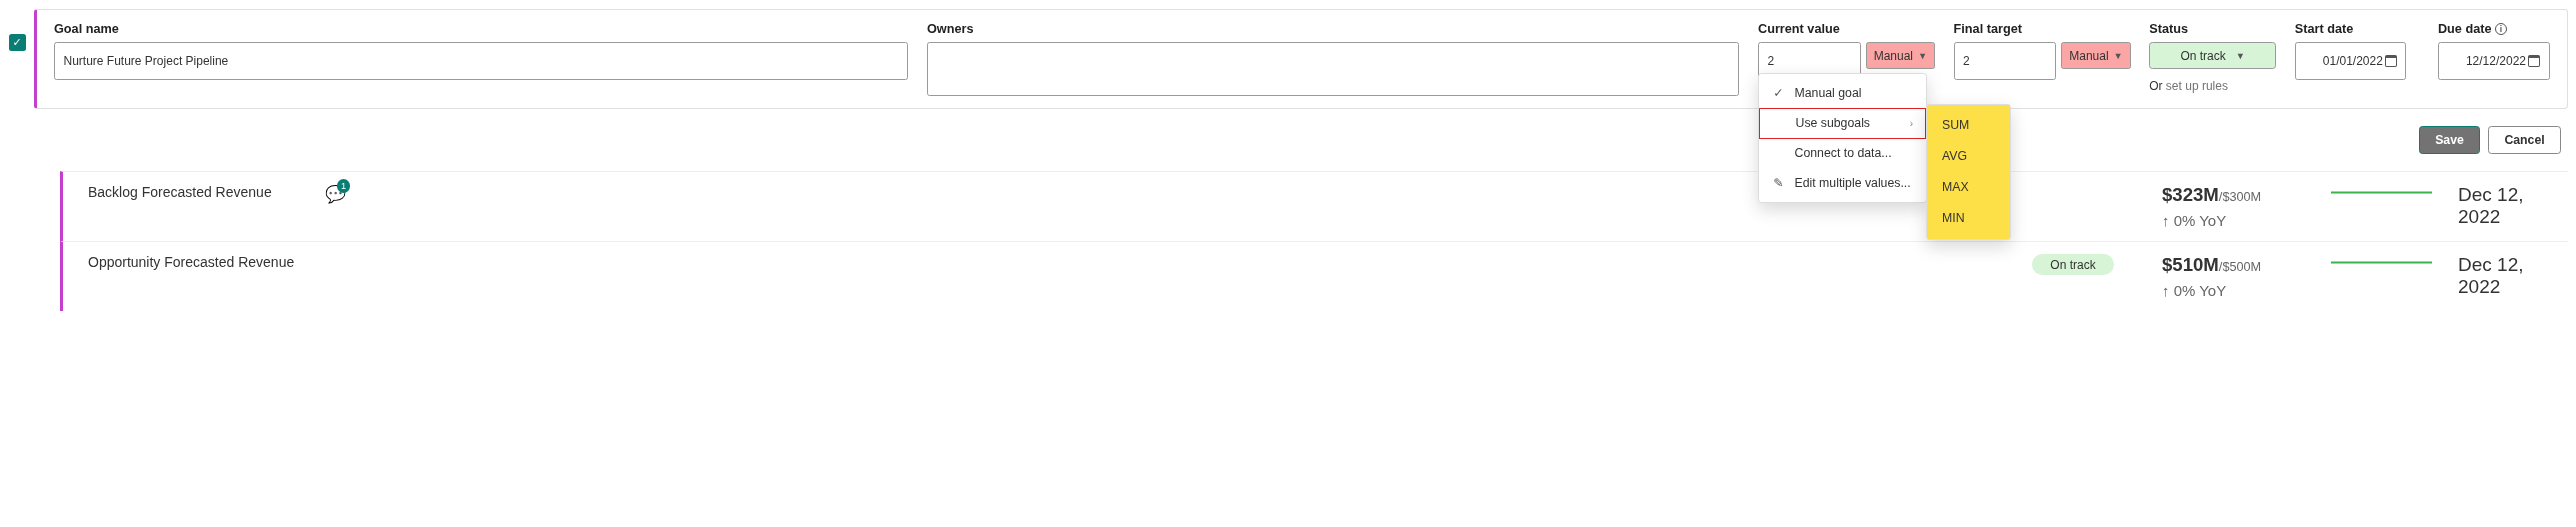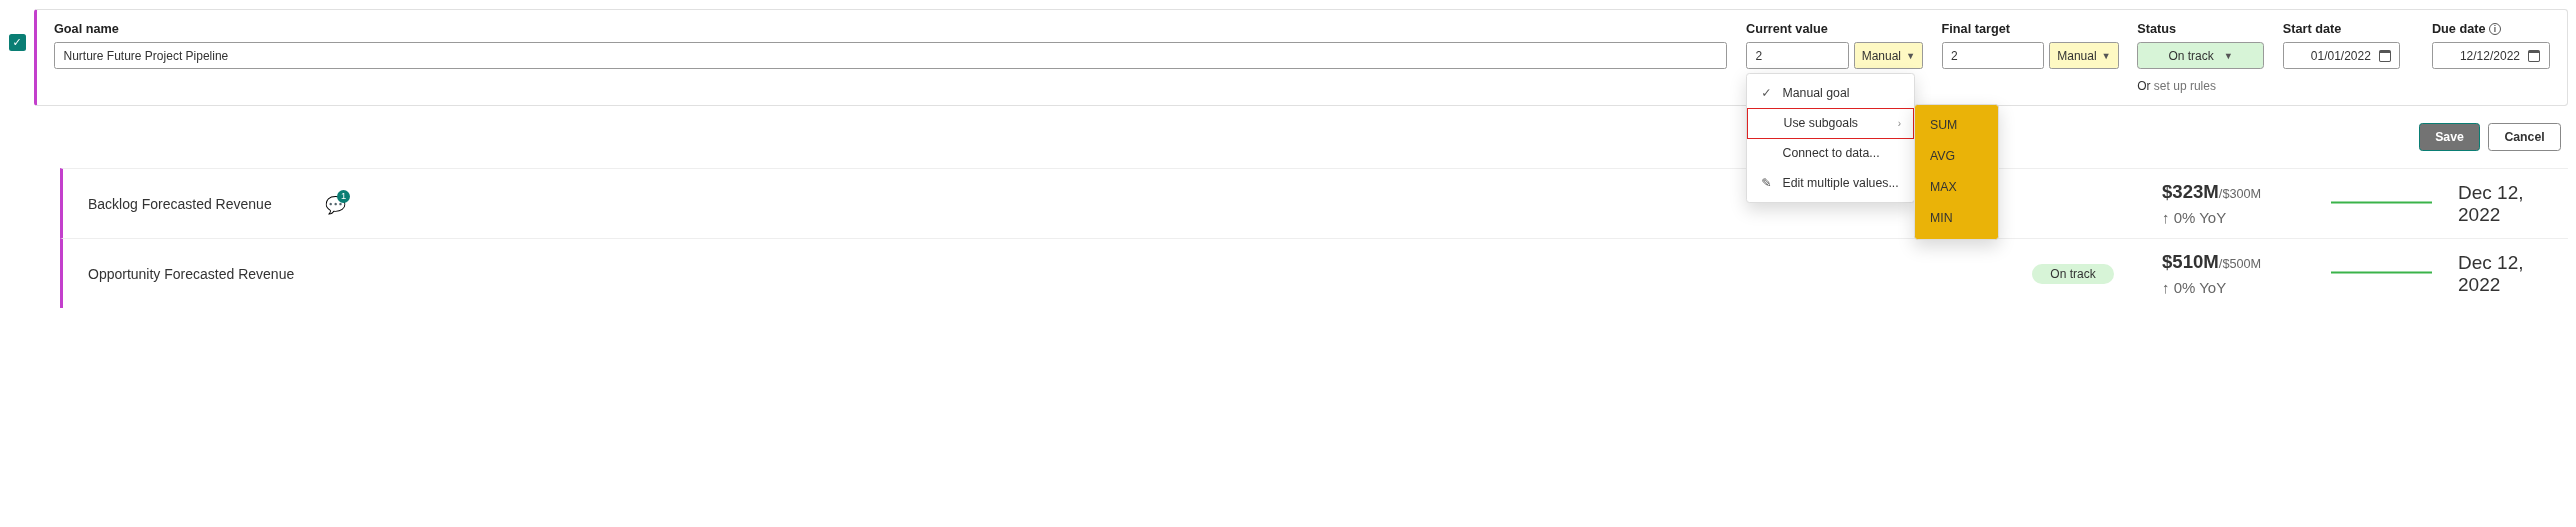--- a/index.html
+++ b/index.html
@@ -40,21 +40,21 @@
     gap: 18.6px;
   }
   .field { display: flex; flex-direction: column; gap: 6.8px; }
   .field-label { font-weight: 600; font-size: 12.7px; color: #222; display: flex; align-items: center; gap: 3.4px;}
   .input {
     border: 0.8px solid #999;
     border-radius: 2.5px;
     padding: 5px 8.5px;
     font-size: 12px;
     background: #fff;
-    height: 27px;
+    height: 38px;
     display: flex;
     align-items: center;
   }
   .f-goal   { flex: 1 1 262px; }
   .f-owners { flex: 1 1 220px; }
   .f-curval { flex: 0 0 177px; }
   .f-final  { flex: 0 0 177px; }
   .f-status { flex: 0 0 127px; }
   .f-start  { flex: 0 0 93px; }
   .f-due    { flex: 0 0 93px; margin-left: 13px; }
@@ -64,39 +64,39 @@
   .split .input:first-child { flex: 1 1 auto; width: 0; }
   .select {
     border: 0.8px solid #999;
     border-radius: 2.5px;
     padding: 0 6.8px;
     font-size: 12px;
     height: 27px;
     display: flex;
     align-items: center;
     gap: 5px;
-    background: #fef9c3;
+    background: #fca5a5;
     flex: 0 0 auto;
   }
   .chevron { font-size: 9.3px; color: #555; }
   .status-pill {
     background: #d7f4d7;
     border: 0.8px solid #999;
     border-radius: 3.4px;
     height: 27px;
     display: flex;
     align-items: center;
     justify-content: center;
     gap: 10px;
     padding: 0 8.5px;
     font-size: 12px;
   }
   .or-rules { font-size: 12px; margin-top: 3.4px; }
   .or-rules a { color: #737373; text-decoration: none; }
-  .date-input { display: flex; align-items: center; gap: 8px; padding-left: 27px; }
+  .date-input { display: flex; align-items: center; gap: 2px; padding-left: 27px; }
   .cal-icon { width: 12px; height: 12px; border: 1.3px solid #555; border-top-width: 3.4px; border-radius: 1.7px; }
   .info-icon { width: 12px; height: 12px; border: 1.3px solid #555; border-radius: 50%; display: inline-flex; align-items:center; justify-content:center; font-size:8.5px; font-weight:bold; color:#555;}
 
   
   .dropdown {
     position: absolute;
     background: #fff;
     border: 0.8px solid #ddd;
     box-shadow: 0 6.8px 17px rgba(0,0,0,.15);
     border-radius: 3.4px;
@@ -111,39 +111,38 @@
     padding: 7.6px 12px;
     font-size: 12.3px;
   }
   .dd-icon { width: 15px; display: inline-flex; justify-content: center; color: #555; }
   .dd-selected { border: 1.7px solid #d22; }
   .dd-sub { margin-left: auto; color: #888; font-size: 10px; }
   .submenu {
     position: absolute;
     left: 167px;
     top: 30px;
-    background: #eab308;
+    background: #fde047;
     border: 0.8px solid #ddd;
     box-shadow: 0 6.8px 17px rgba(0,0,0,.15);
     border-radius: 3.4px;
     padding: 5px 0;
     width: 85px;
   }
   .sub-item { padding: 8.5px 15px; font-size: 12.3px; }
 
   
   .actions { display:flex; justify-content:flex-end; gap:8.5px; margin: 8.5px 6.8px 17px; }
   .btn { border-radius: 3.4px; padding: 6px 15px; font-size: 12.3px; font-weight: 600; }
   .btn-save { background: #737373; color: #fff; border: 0.8px solid #0a7e74; }
   .btn-cancel { background: #fff; color: #333; border: 0.8px solid #888; }
 
   
   .subgoal {
     display: flex;
-    align-items: center;
     border-top: 0.8px solid #eee;
     padding: 12px 8.5px;
     margin-left: 51px;
     border-left: 3.4px solid #c33fcc;
     gap: 17px;
   }
   .sg-name { flex: 0 0 237px; font-size: 14px; padding-left: 17px; }
   .sg-icon-badge { position: relative; width: 18.6px; height: 18.6px; }
   .sg-icon-badge .bubble { font-size: 17px; color: #555; }
   .sg-icon-badge .badge {
@@ -177,20 +176,26 @@
 
   <div class="card" style="position:relative;">
 
     <div class="field f-goal">
       <div class="field-label">Goal name</div>
       <div class="input">
         <span>Nurture Future Project Pipeline</span>
       </div>
     </div>
 
+    <div class="field f-owners">
+      <div class="field-label">Owners</div>
+      <div class="input input-tall">
+        <span></span>
+      </div>
+    </div>
 
     <div class="field f-curval" style="position:relative;">
       <div class="field-label">Current value</div>
       <div class="split">
         <div class="input">
           <span>2</span>
         </div>
         <div class="select">
           <span>Manual</span>
           <span class="chevron">▼</span>

